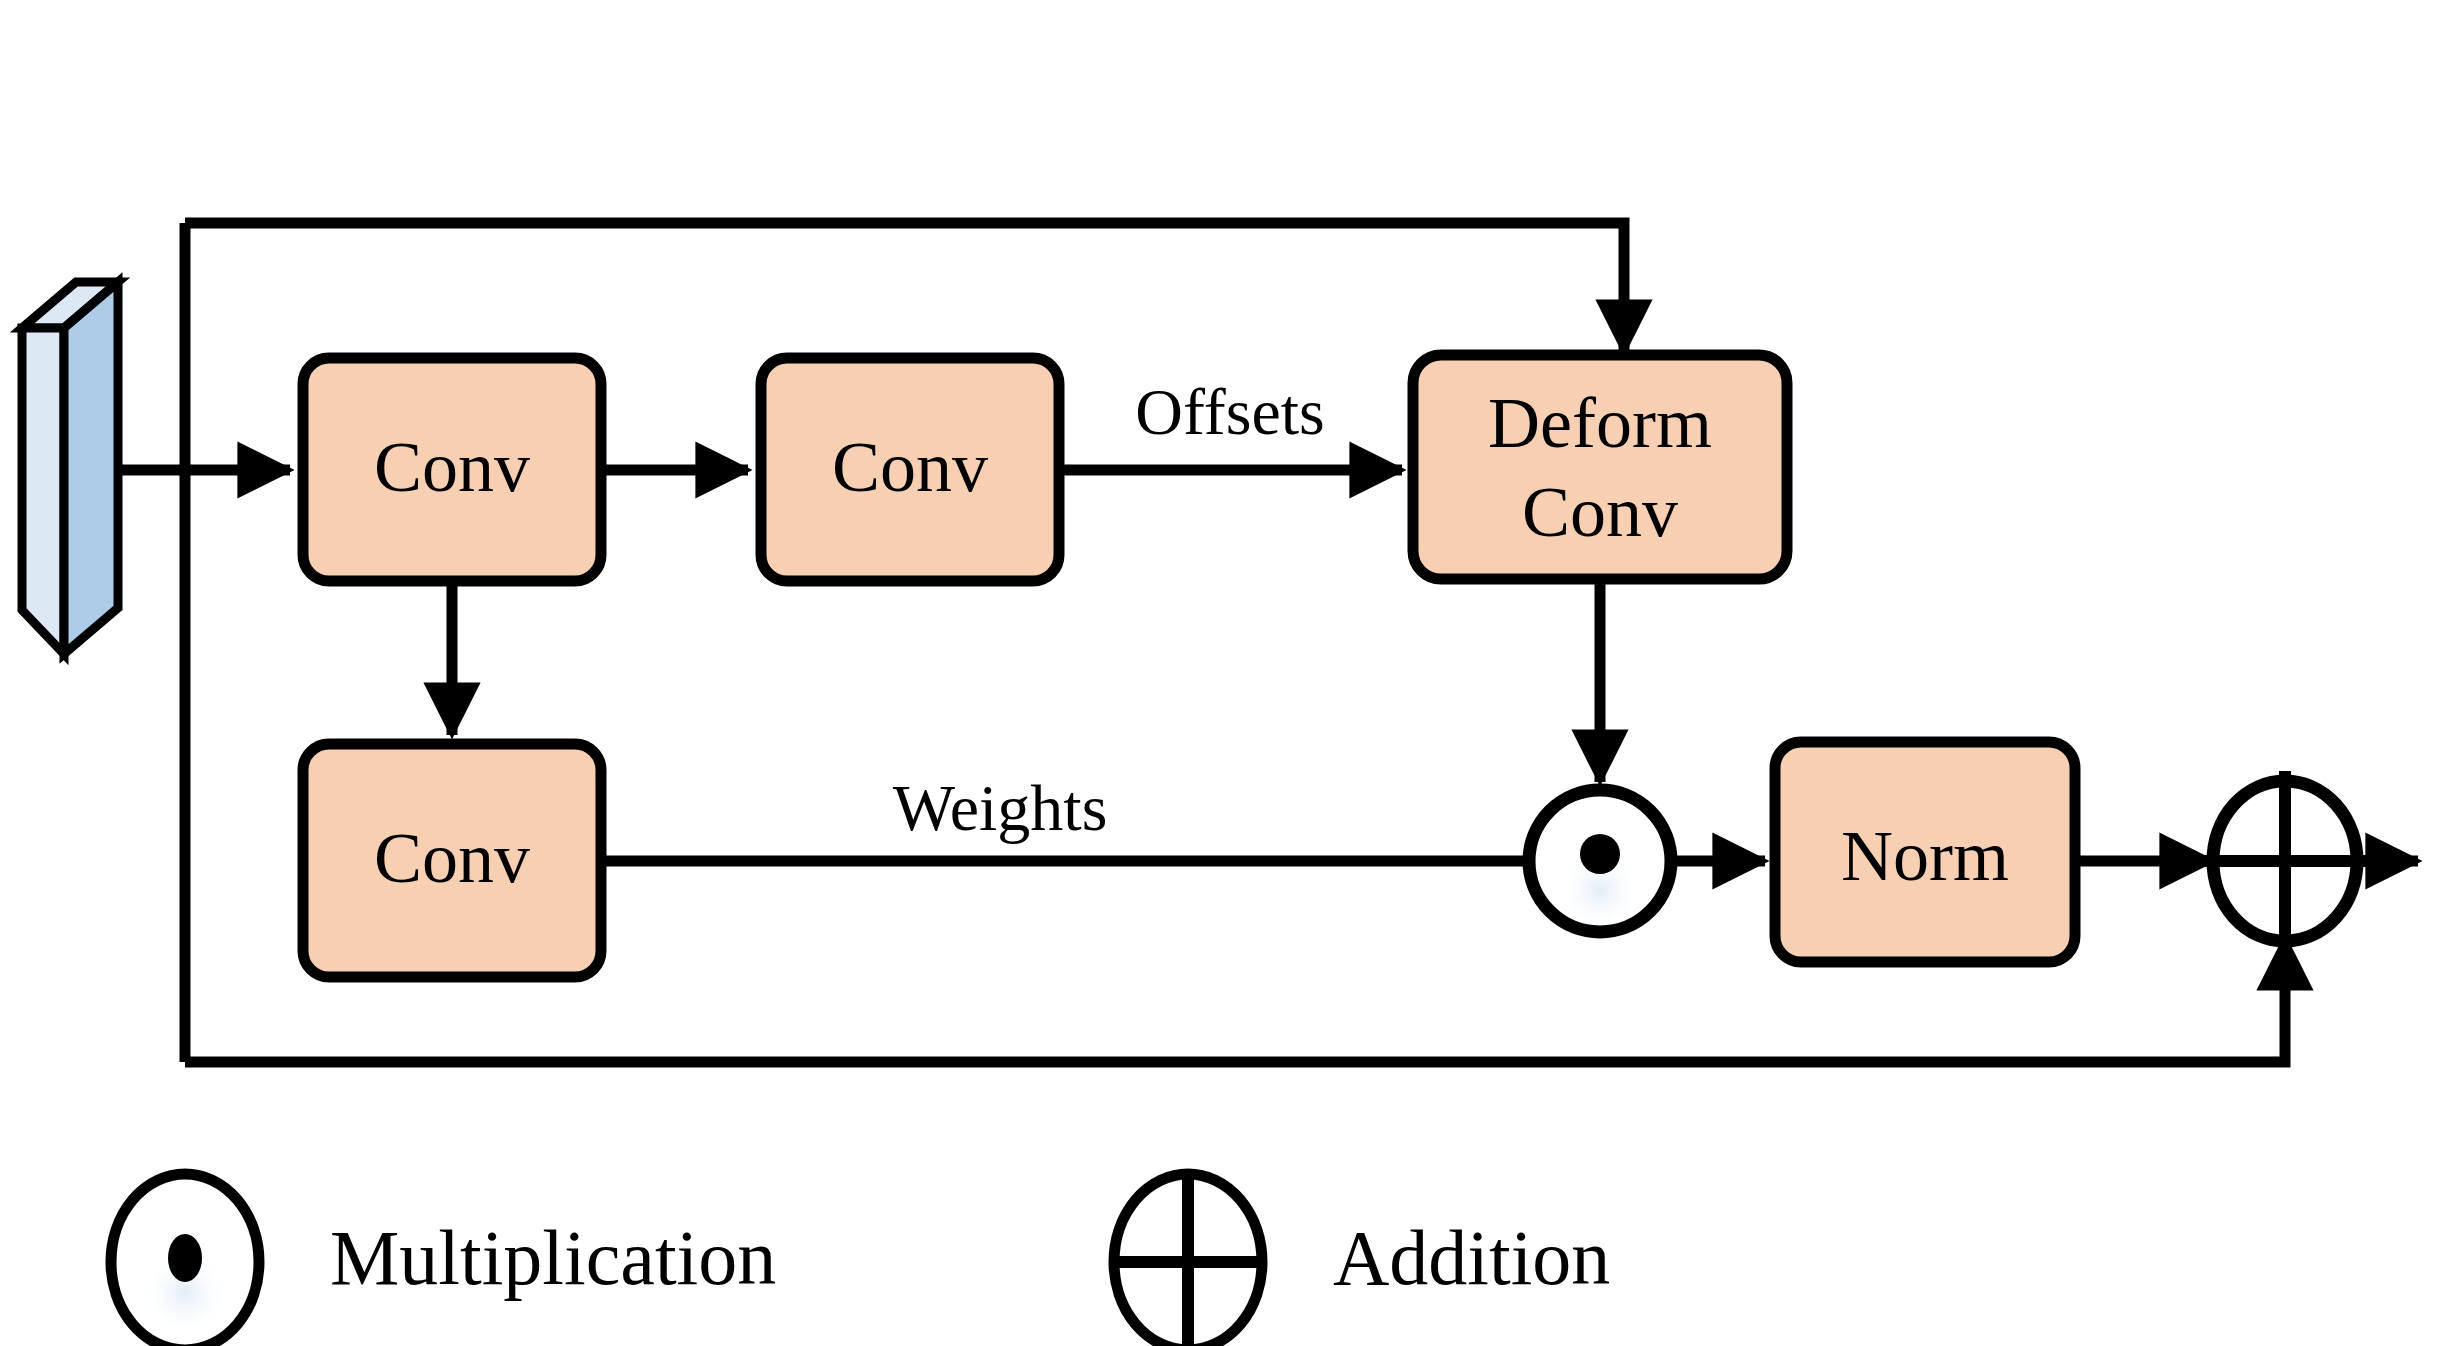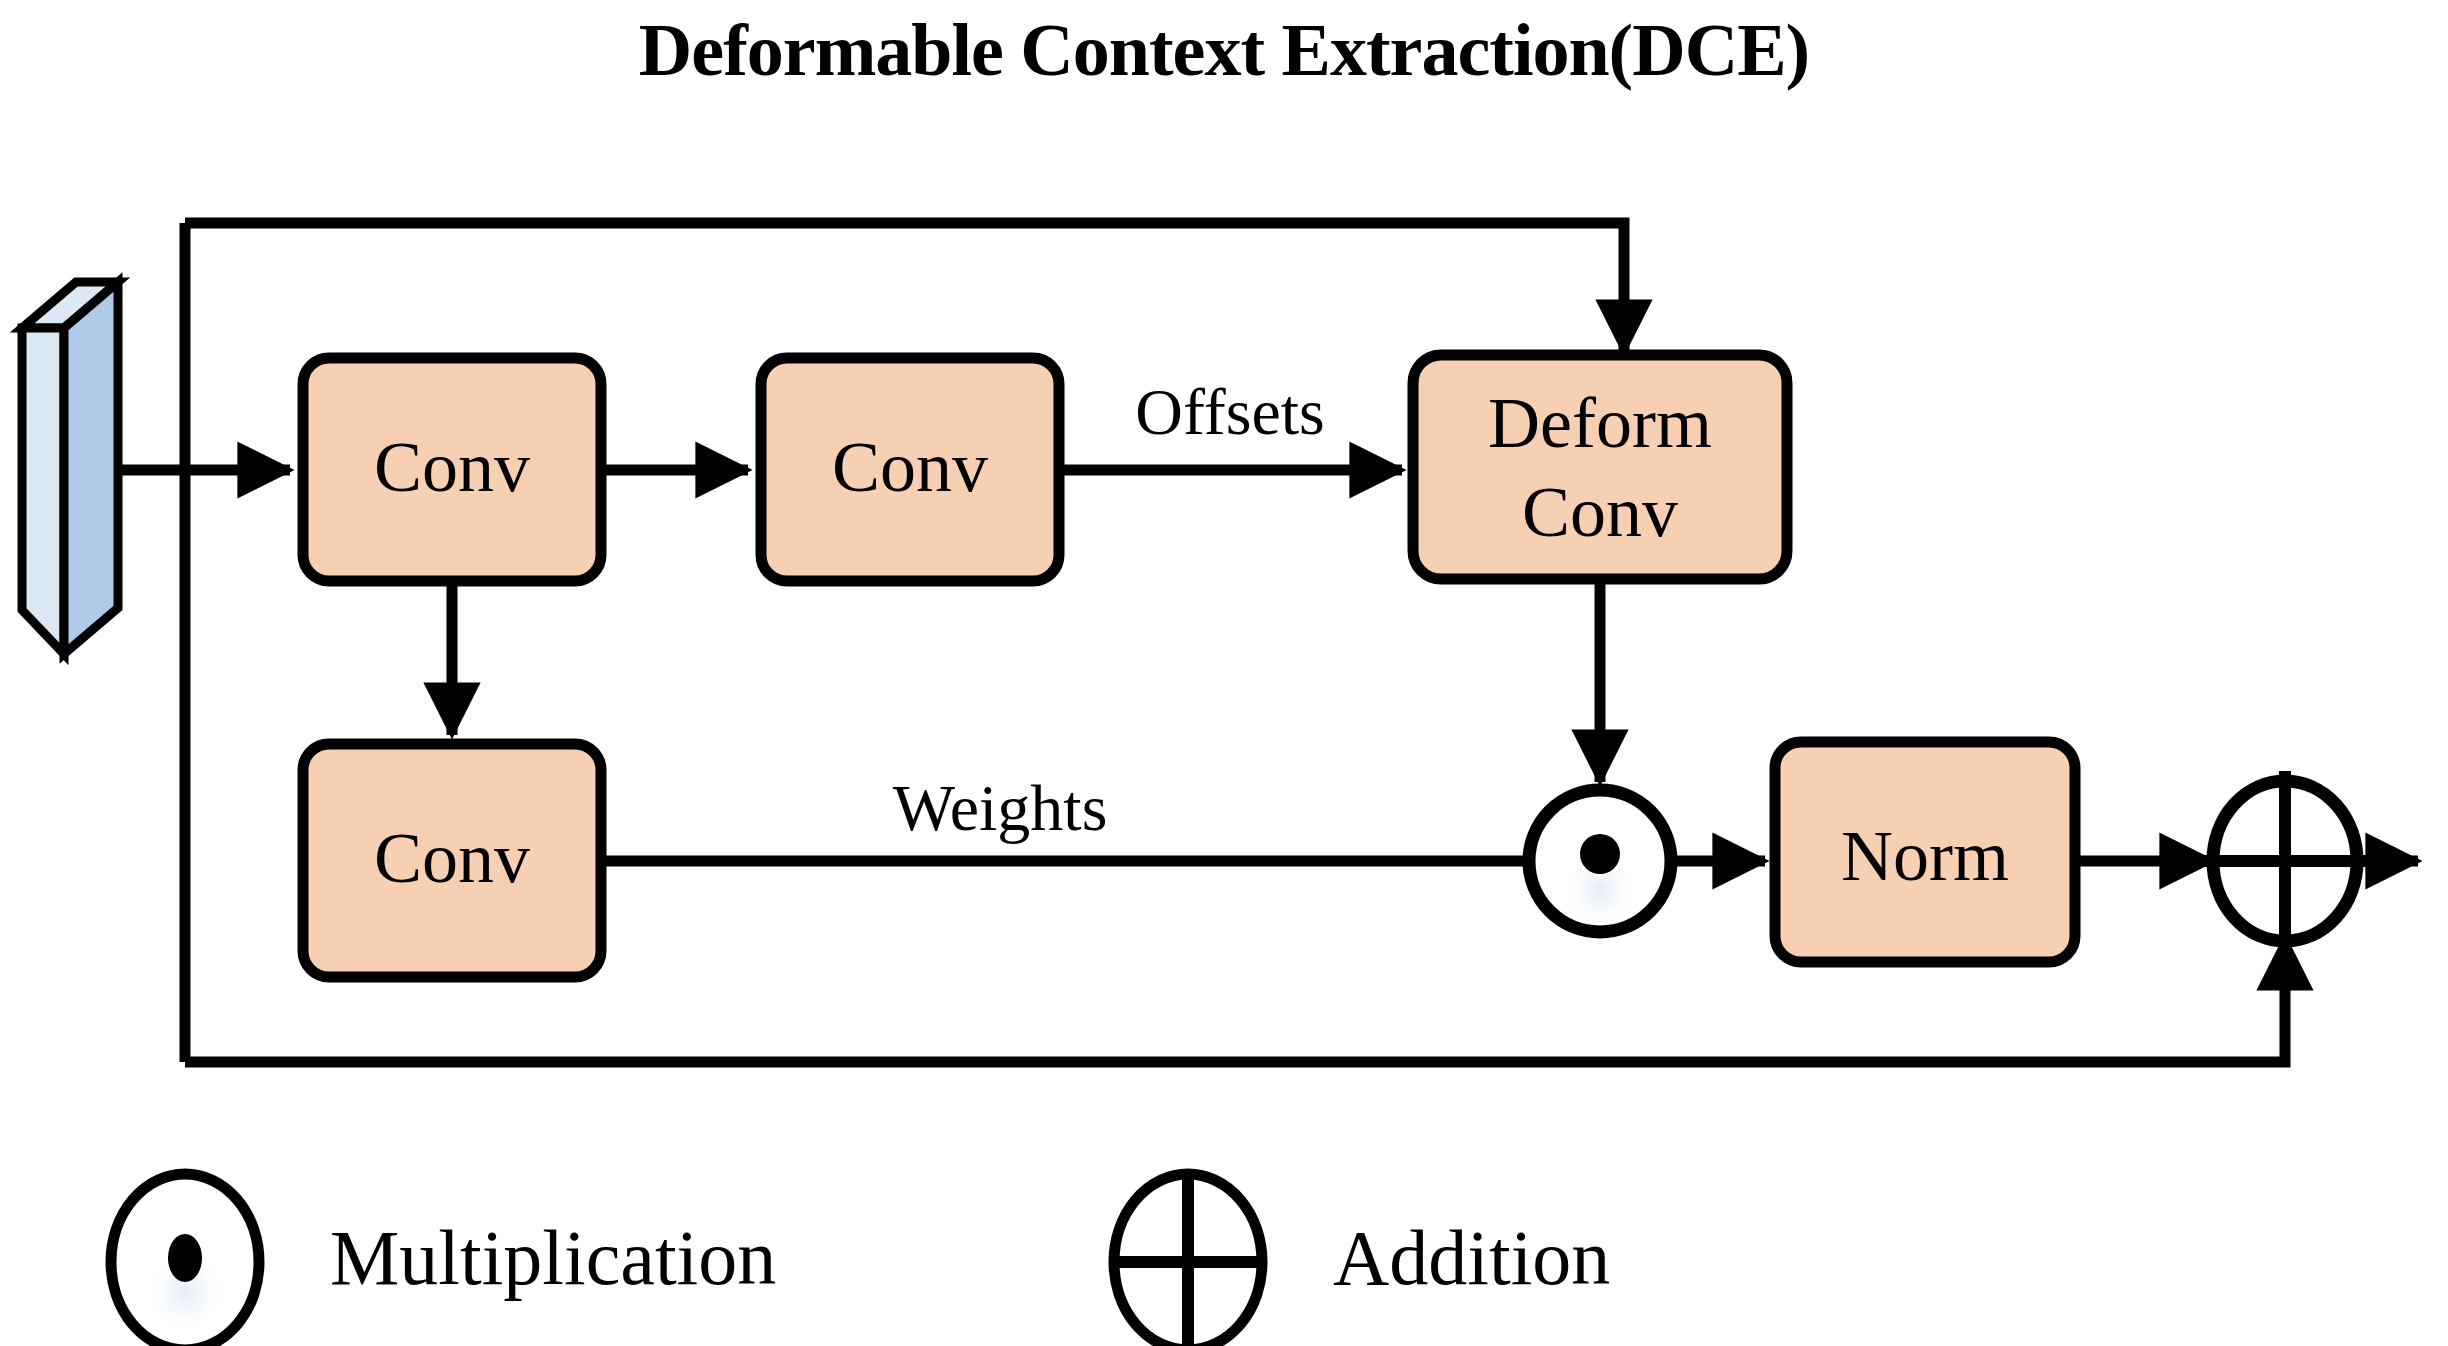--- a/index.html
+++ b/index.html
@@ -88,21 +88,20 @@
   }
   .slab-front { fill: #aecbe8; stroke: #000000; stroke-width: 9; }
   .slab-top   { fill: #dce9f5; stroke: #000000; stroke-width: 9; }
   .slab-side  { fill: #dce9f5; stroke: #000000; stroke-width: 9; }
 </style>
 </head>
 <body>
 
 <div id="page">
 
-  <div id="diagram-title">Deformable Context Extraction(DCE)</div>
 
   <svg id="diagram-canvas" viewBox="0 0 2448 1346">
     <defs>
       <marker id="arrowHead" viewBox="0 0 10 10" refX="9.2" refY="5" markerWidth="5.2" markerHeight="5.2" orient="auto-start-reverse">
         <path d="M 0 0 L 10 5 L 0 10 z" fill="#000000"></path>
       </marker>
       <radialGradient id="dotGlow" cx="50%" cy="62%" r="50%">
         <stop offset="0%" stop-color="#dce9f5" stop-opacity="0.85"></stop>
         <stop offset="100%" stop-color="#ffffff" stop-opacity="0"></stop>
       </radialGradient>

